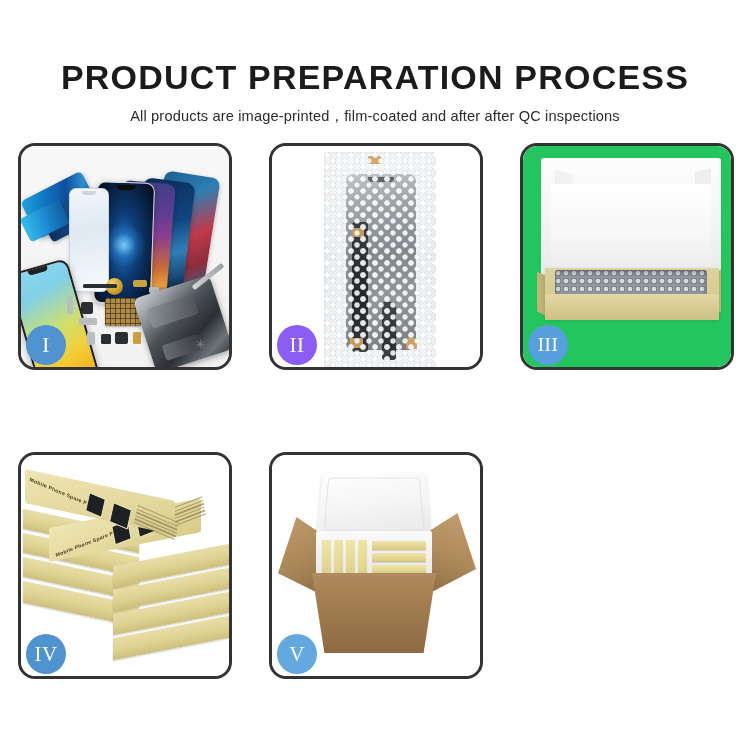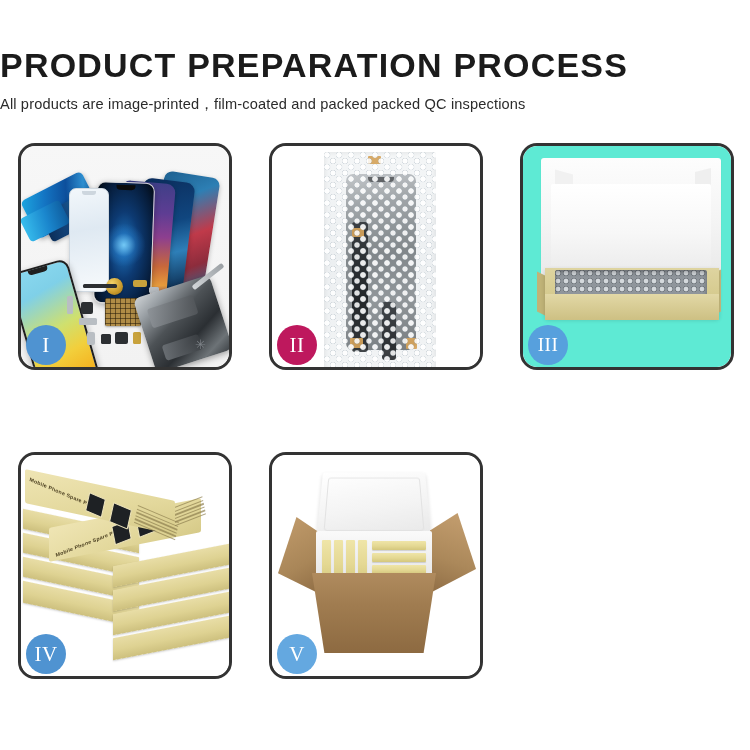--- a/index.html
+++ b/index.html
@@ -11,21 +11,21 @@
     font-family: "Liberation Sans", sans-serif;
     overflow: hidden;
   }
   #page {
     position: relative;
     width: 750px; height: 750px;
     background: #ffffff;
   }
 
   
-  .hdr { position: absolute; left: 0; top: 4px; width: 750px; }
+  .hdr { position: absolute; left: 0; top: 16px; width: 750px; text-align: center; }
   .title {
     margin: 0;
     padding-top: 44px;
     font-size: 34px;
     font-weight: bold;
     letter-spacing: 1.2px;
     color: #1b1b1b;
     font-family: "Liberation Sans", sans-serif;
     line-height: 1.0;
   }
@@ -73,21 +73,21 @@
     background: #4f93d1;
     color: #ffffff;
     font-family: "Liberation Serif", serif;
     font-size: 21px;
     display: flex;
     align-items: center;
     justify-content: center;
     z-index: 40;
     letter-spacing: 0.5px;
   }
-  .badge.b2 { background: #be185d; z-index: 8; }
+  .badge.b2 { background: #8b5cf6; z-index: 8; }
   .badge.b3 { background: #57a0dd; font-size: 19px; }
   .badge.b5 { background: #64a8e0; }
   .badge.b6 { background: #64a8e0; font-size: 19px; }
 
   
   .p1 { background: linear-gradient(#f7f7f7, #f2f2f2); }
   .ph { position: absolute; border-radius: 9px; }
 
   
   .fan4 { 
@@ -290,21 +290,21 @@
     position: absolute;
     left: 58px; top: 150px;
     width: 14px; height: 58px;
     background: linear-gradient(180deg,#33373b,#191c1f);
     border-radius: 3px;
     opacity: .85;
   }
   .tapeY { position: absolute; background: #d5a35a; border-radius: 1px; opacity: .92; }
 
   
-  .p3 { background: #5eead4; text-align: right; }
+  .p3 { background: #22c55e; text-align: right; }
   .box3lid {
     position: absolute; left: 18px; top: 12px;
     width: 180px; height: 120px;
     background: linear-gradient(180deg,#fdfdfd 0%,#f4f4f4 55%,#e9e9e9 100%);
     border-radius: 3px 3px 0 0;
     box-shadow: 0 1px 2px rgba(0,0,0,.07);
   }
   .box3lidflapL {
     position: absolute; left: 14px; top: 14px;
     width: 18px; height: 36px;
@@ -475,21 +475,21 @@
     opacity: .95;
   }
 </style>
 </head>
 <body>
 
 <div id="page">
 
   <div class="hdr">
     <h1 class="title">PRODUCT PREPARATION PROCESS</h1>
-    <p class="subtitle">All products are image-printed，film-coated and packed packed QC inspections</p>
+    <p class="subtitle">All products are image-printed，film-coated and after after QC inspections</p>
   </div>
 
   <div class="grid">
 
     <div class="panel">
       <div class="panel-inner p1">
 
         <div class="lcdblue"></div>
         <div class="lcdblue2"></div>
         <div class="lcdblue3"></div>

